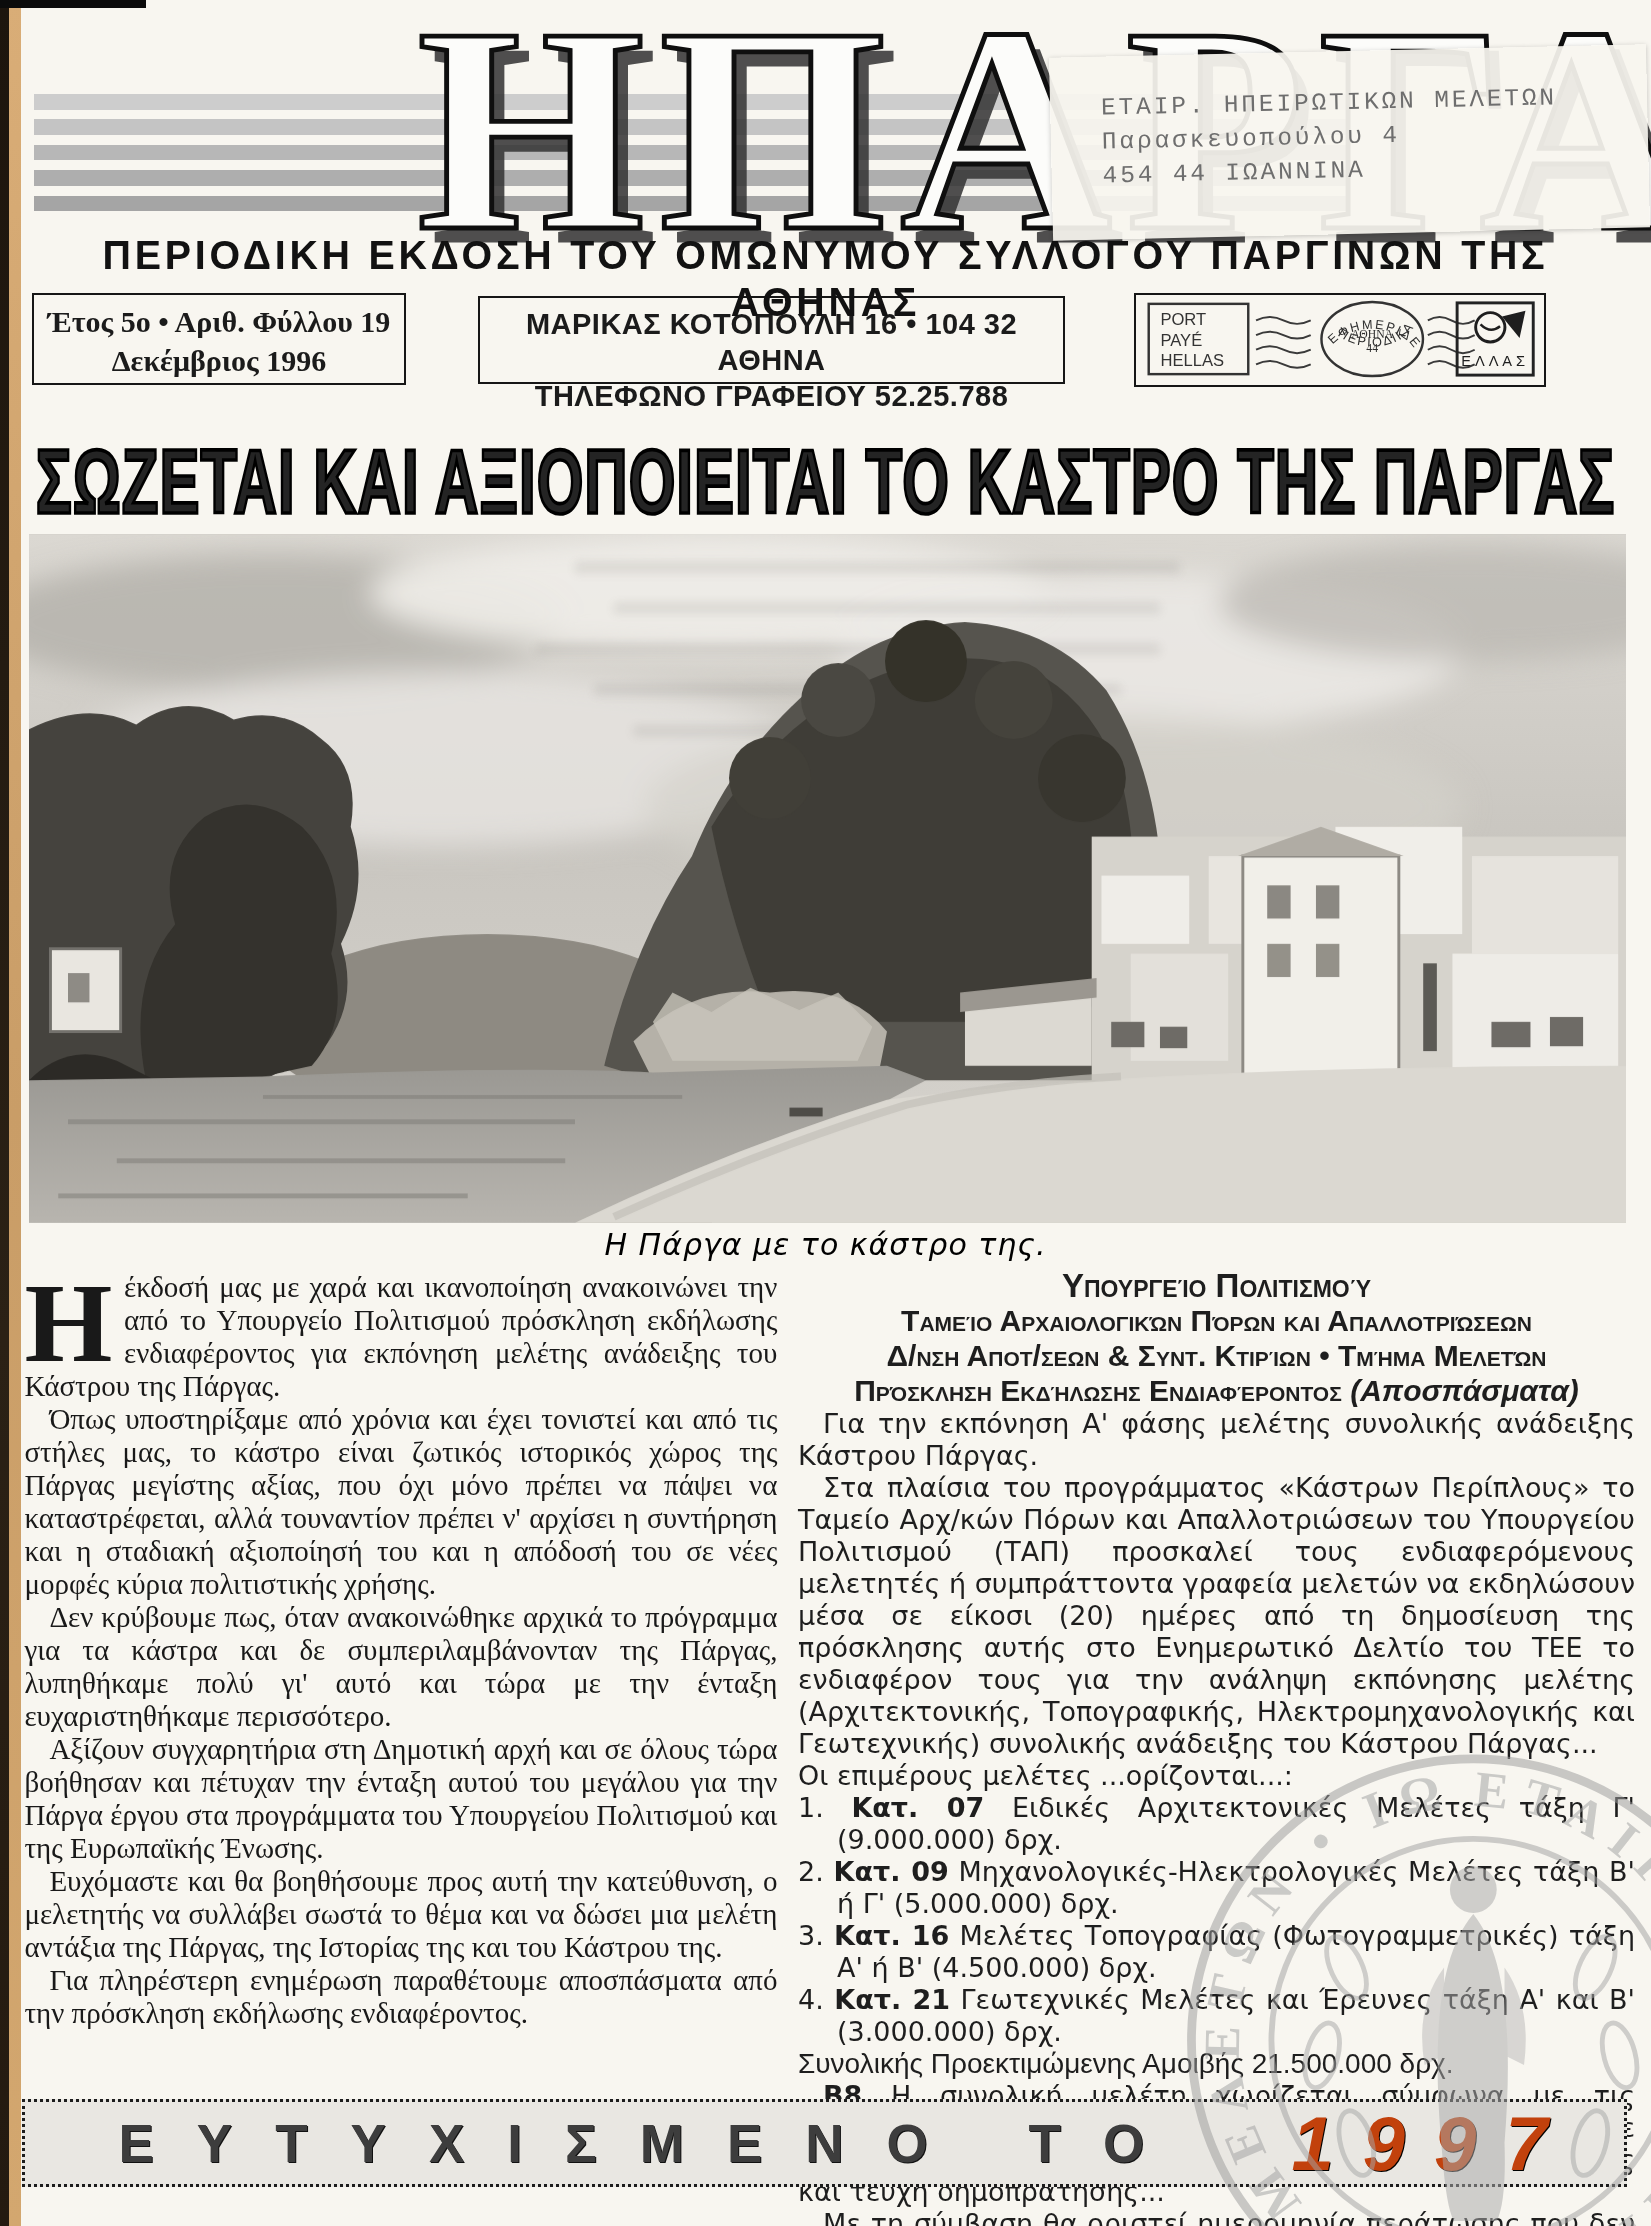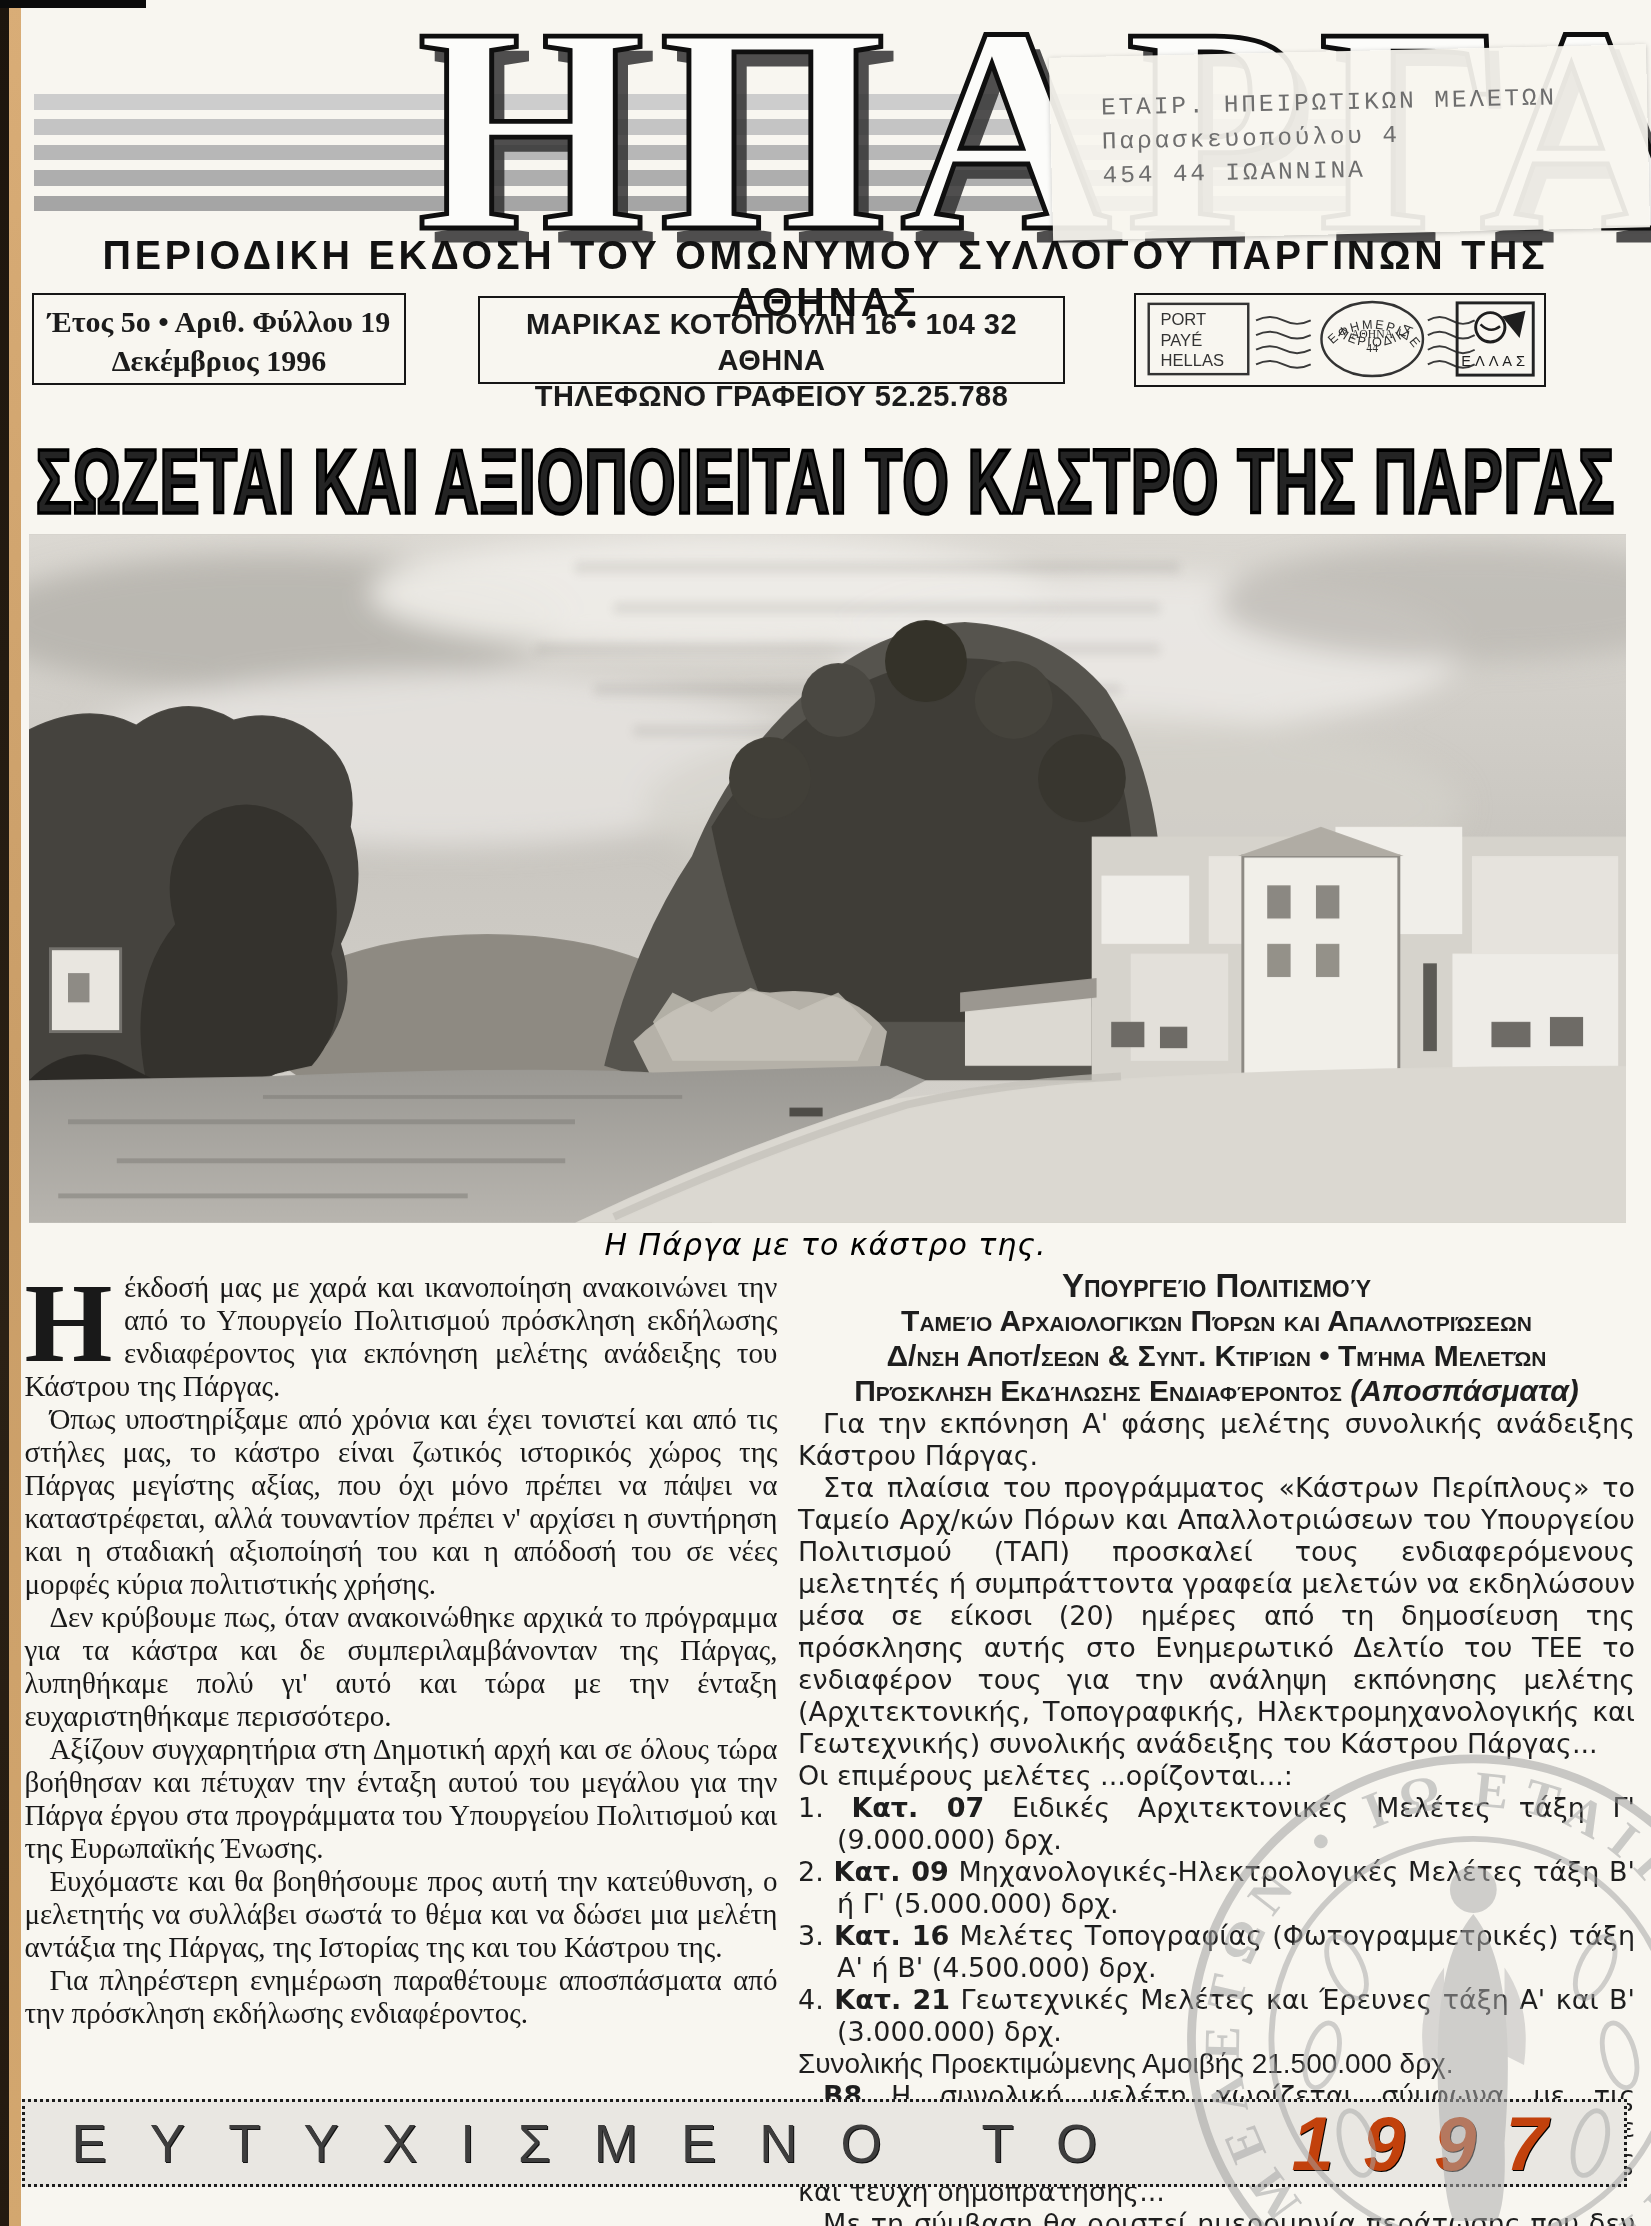--- a/index.html
+++ b/index.html
@@ -62,22 +62,22 @@
   #right-col p{margin:0;}
   #right-col p.ind{text-indent:25px;}
   .n-item{padding-left:39px;text-indent:-39px;margin:0;}
   .bold{font-weight:bold;}
   #fee-line{font-weight:normal;font-family:"Liberation Sans",sans-serif;font-size:28px;}
 
   
   #banner{left:21.5px;top:2099px;width:1605px;height:88px;z-index:3;background:#e9e7e2;
          border:3.9px dotted #1c1c1c;box-sizing:border-box;display:flex;align-items:center;
          justify-content:space-between;padding:0 47px;}
-  #banner-text{font-family:"Liberation Sans",sans-serif;font-weight:400;font-size:53px;
-         letter-spacing:43px;color:#3d3d3d;text-shadow:1px 1px 0 #111;}
+  #banner-text{font-family:"Liberation Sans",sans-serif;font-weight:700;font-size:53px;
+         letter-spacing:43px;color:#3d3d3d;text-shadow:1px 1px 0 #111;margin-left:47px;}
   #banner-year{font-family:"Liberation Sans",sans-serif;font-weight:900;font-style:italic;
          font-size:76px;letter-spacing:29px;color:#c2410c;text-shadow:1px 1px 0 #000;}
 
   
   #watermark{left:1122px;top:1714px;width:530px;height:512px;z-index:6;opacity:.52;pointer-events:none;}
 </style>
 </head>
 <body>
 
 <div class="abs" id="edge-dark"></div>

